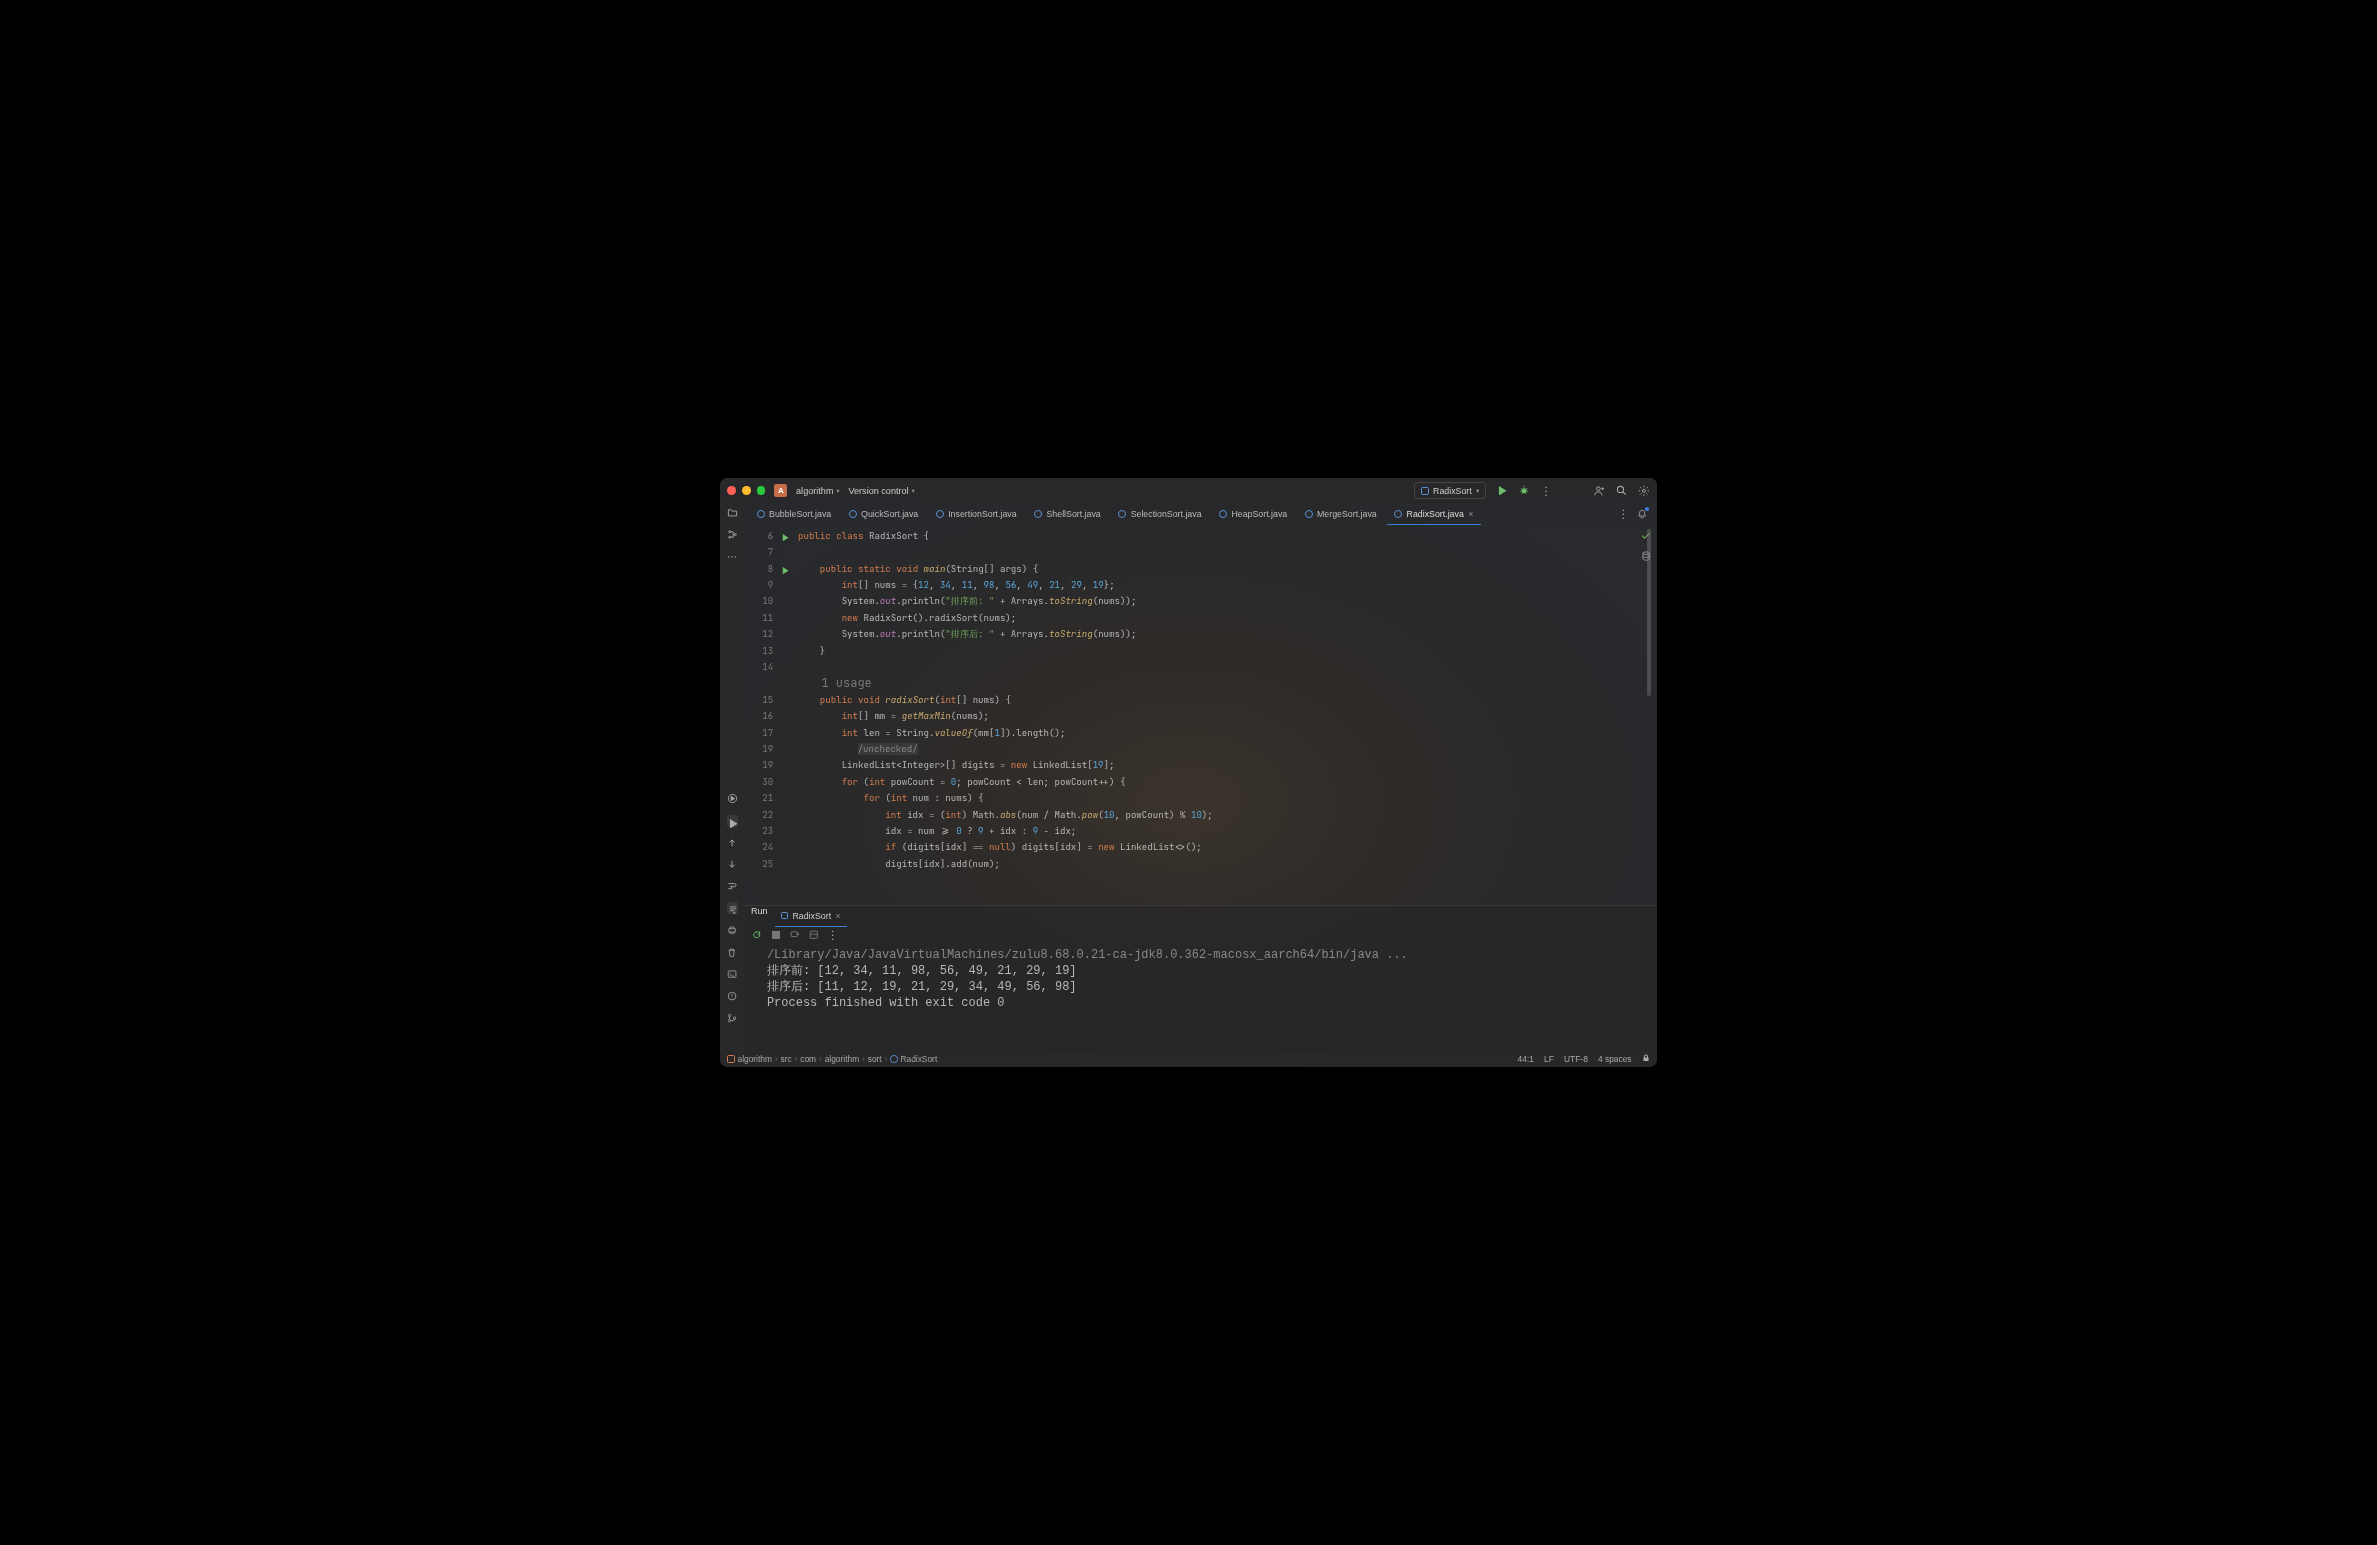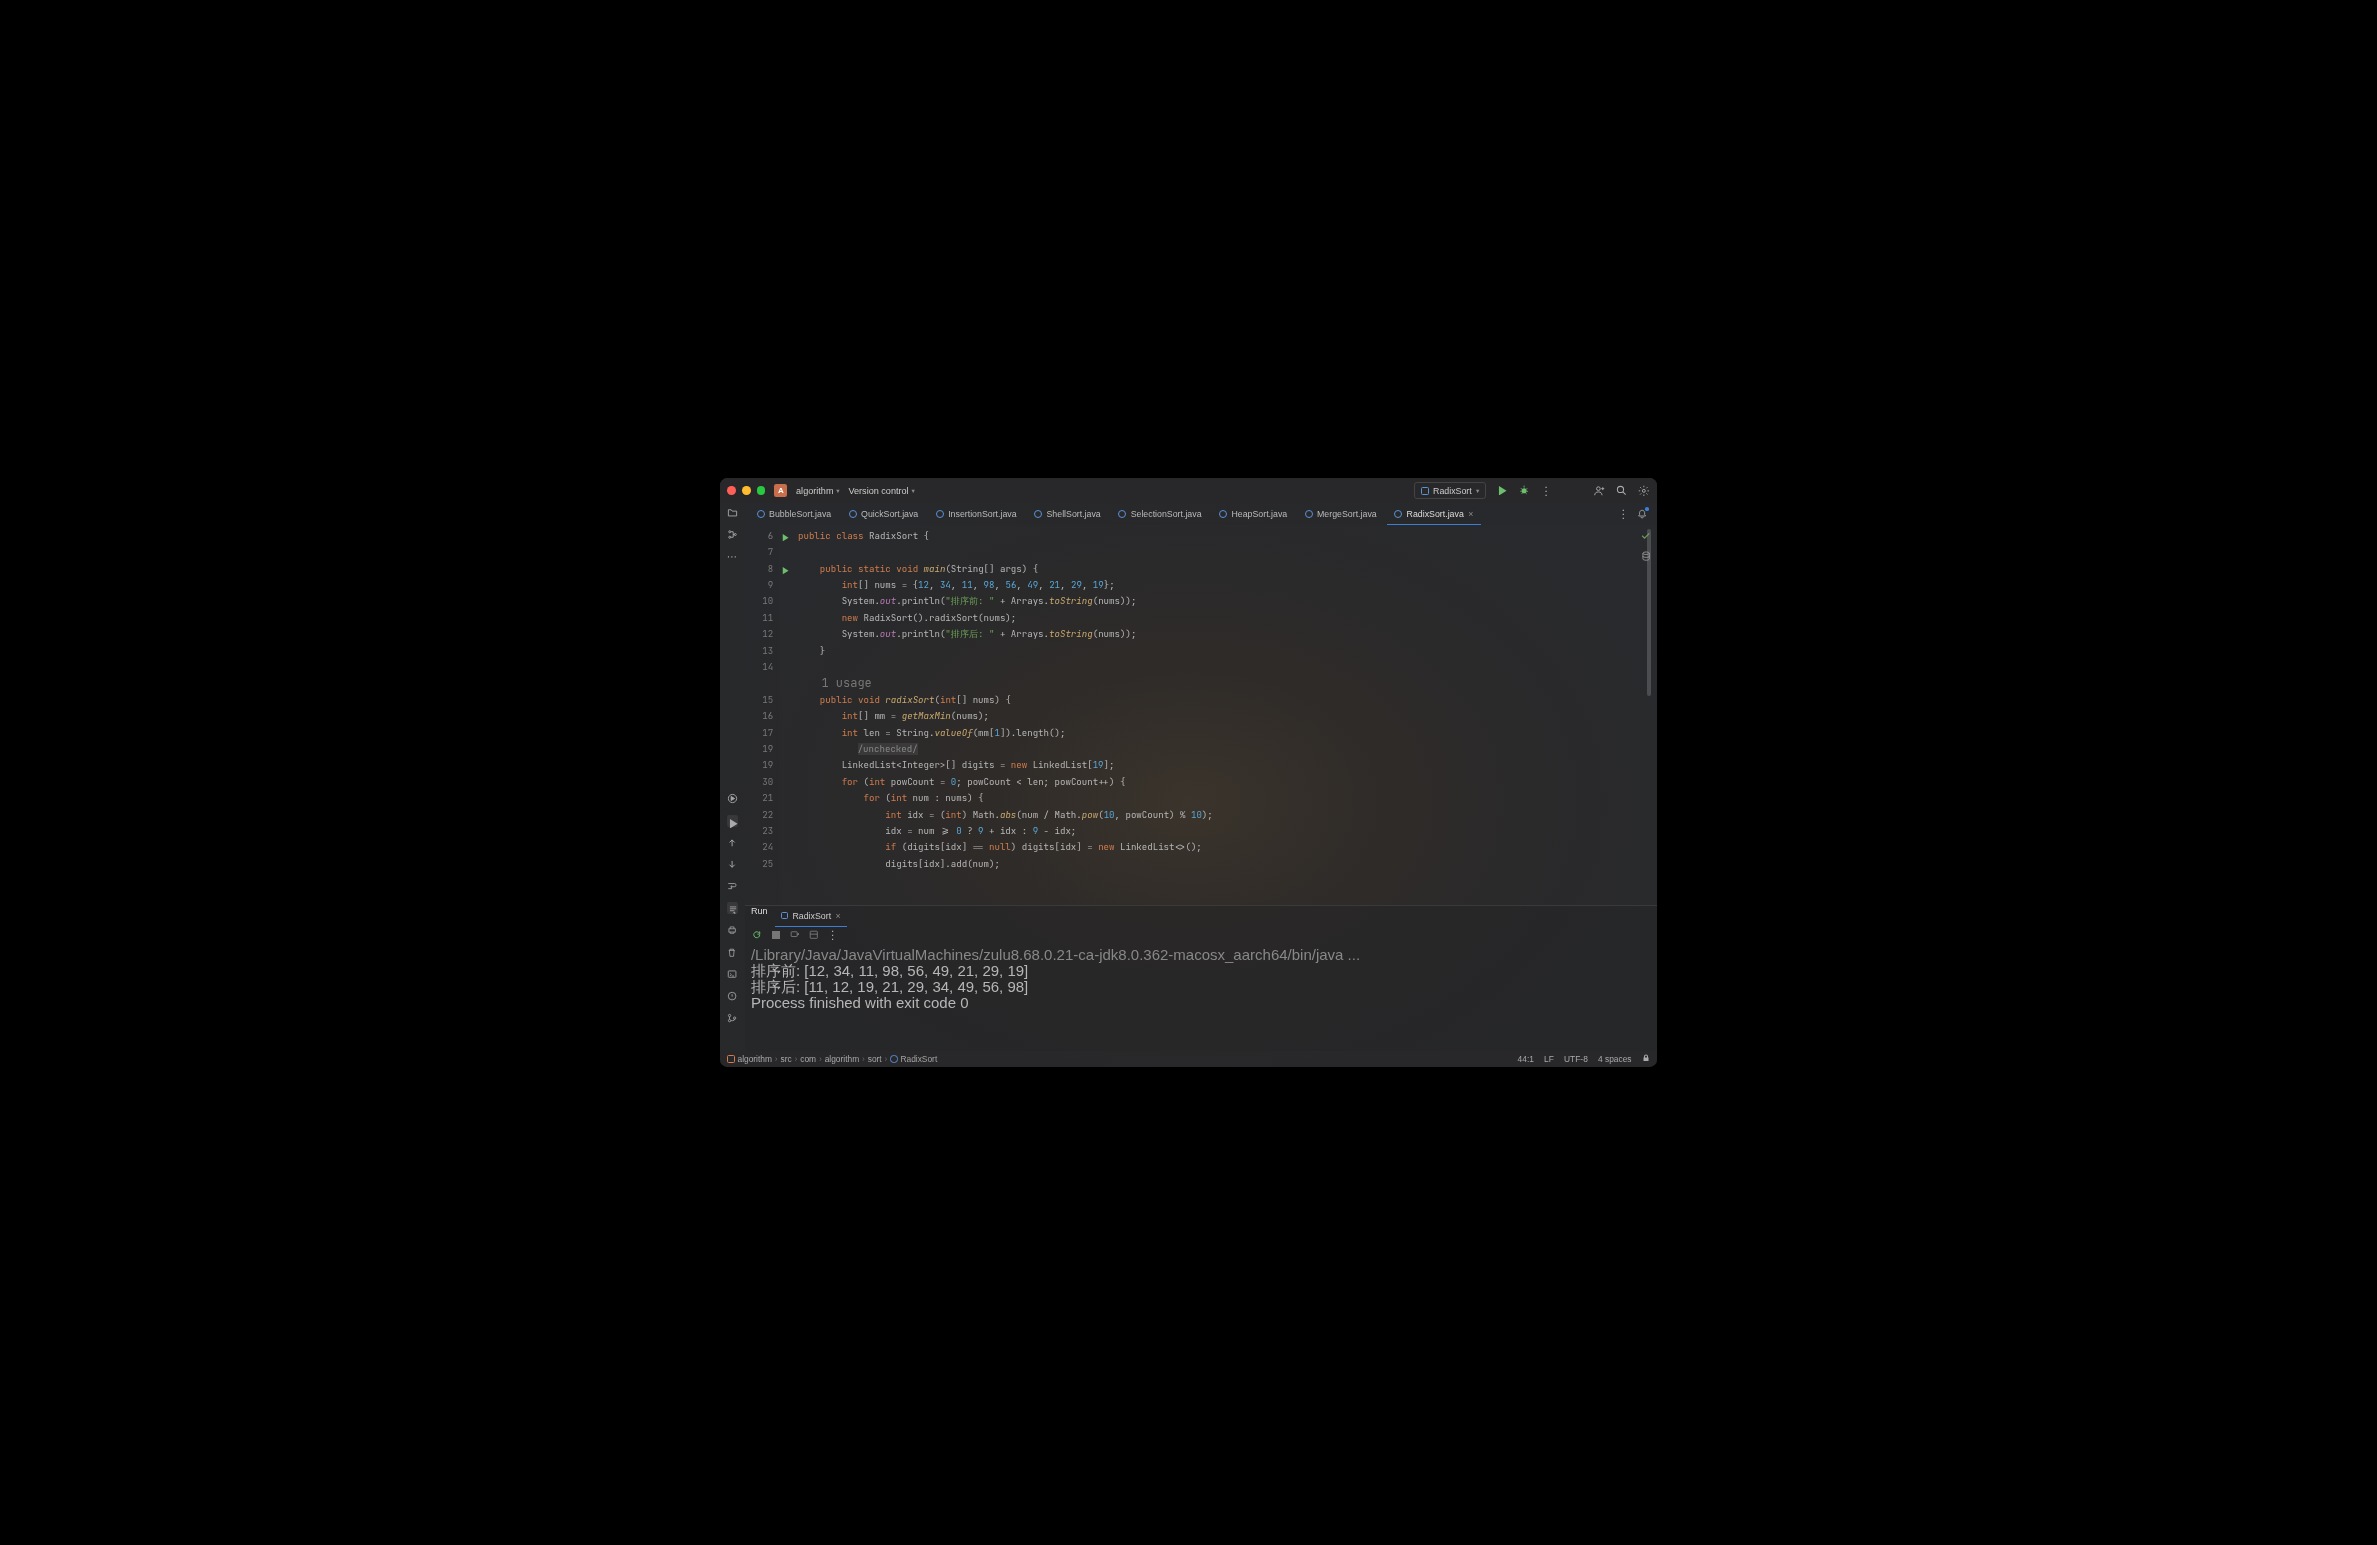--- a/index.html
+++ b/index.html
@@ -131,23 +131,24 @@
 .run-tab-label { font-size: 9.1px; color: #ddd; font-weight: 500; }
 .run-conf-tab {
   display: flex; align-items: center; gap: 4.4px;
   padding: 0 5.9px; height: 20.5px; font-size: 8.8px; color: #ccc;
   border-bottom: 1.5px solid #3b7fd4;
 }
 .run-body { flex: 1; display: flex; min-height: 0; }
 .run-toolbar { display: flex; align-items: center; gap: 7.3px; padding: 2.9px 5.9px; }
 .console {
   flex: 1; padding: 2.9px 0 0 5.9px;
-  font-family: Liberation Sans, sans-serif;
-  font-size: 15px; line-height: 16px; color: #b6b6b6;
+  font-family: Liberation Mono, monospace;
+  font-size: 12px; line-height: 16px; color: #b6b6b6;
   white-space: pre;
+  margin-left: 16px;
 }
 .console-path { color: #888; }
 .run-center { flex: 1; display: flex; flex-direction: column; }
 .far-left-buttons {
   position: absolute; left: 0; top: 315px; width: 25px;
   display: flex; flex-direction: column; align-items: center; gap: 10.2px;
   z-index: 5;
 }
 .status-bar {
   height: 16px; display: flex; align-items: center;

